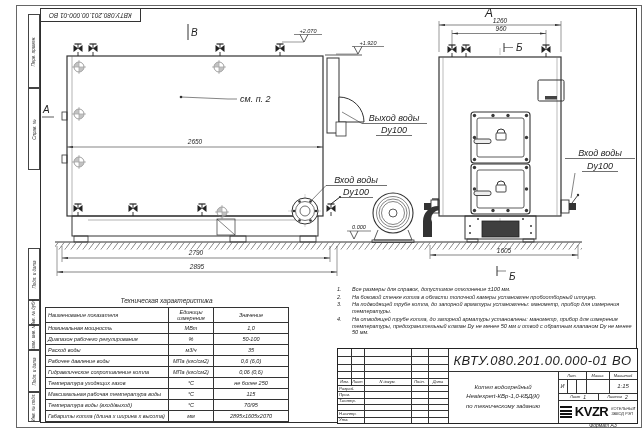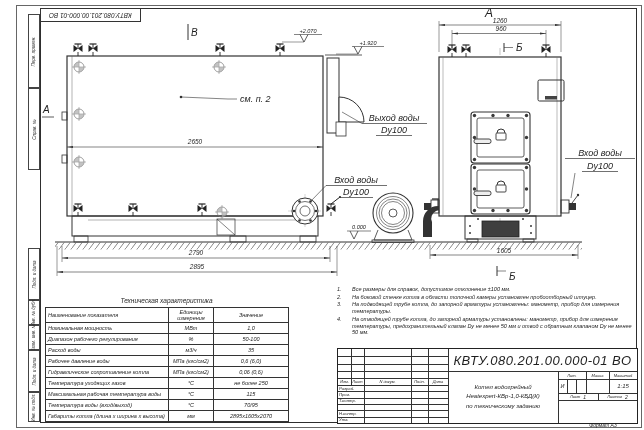--- a/index.html
+++ b/index.html
@@ -460,16 +460,24 @@
 
     <div class="sheetcell" style="left:220px;top:44px;width:40px;">
       <span class="sl">Лист</span>
         <span class="sv">1</span>
     </div>
     <div class="sheetcell" style="left:260px;top:44px;width:39px;">
       <span class="sl">Листов</span>
         <span class="sv">2</span>
     </div>
 
+    <div class="logo">
+      <div class="bars"></div>
+      <span class="kv">KVZR</span>
+      <div class="co">
+        <span>КОТЕЛЬНЫЙ</span>
+        <span>ЗАВОД РЭП</span>
+      </div>
+    </div>
   </div>
 
   <div class="format">Формат А3</div>
 </div>
 
 </body></html>

